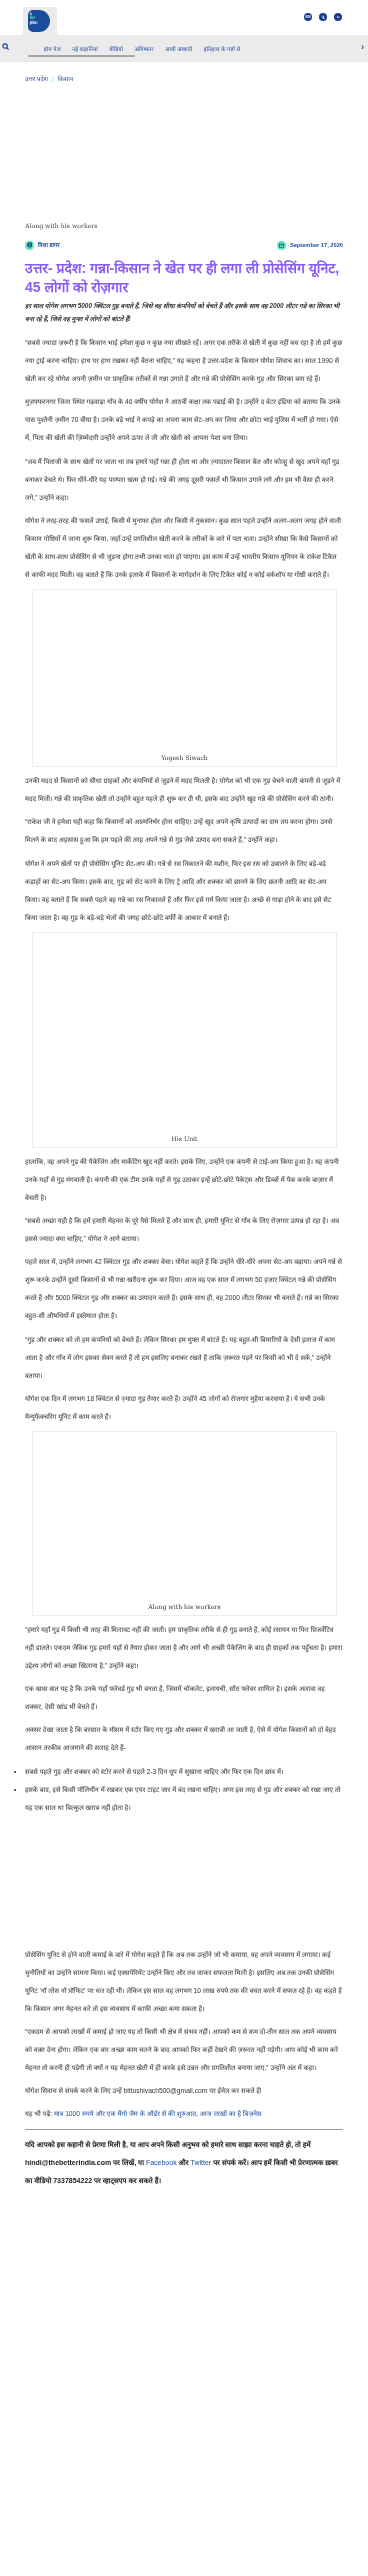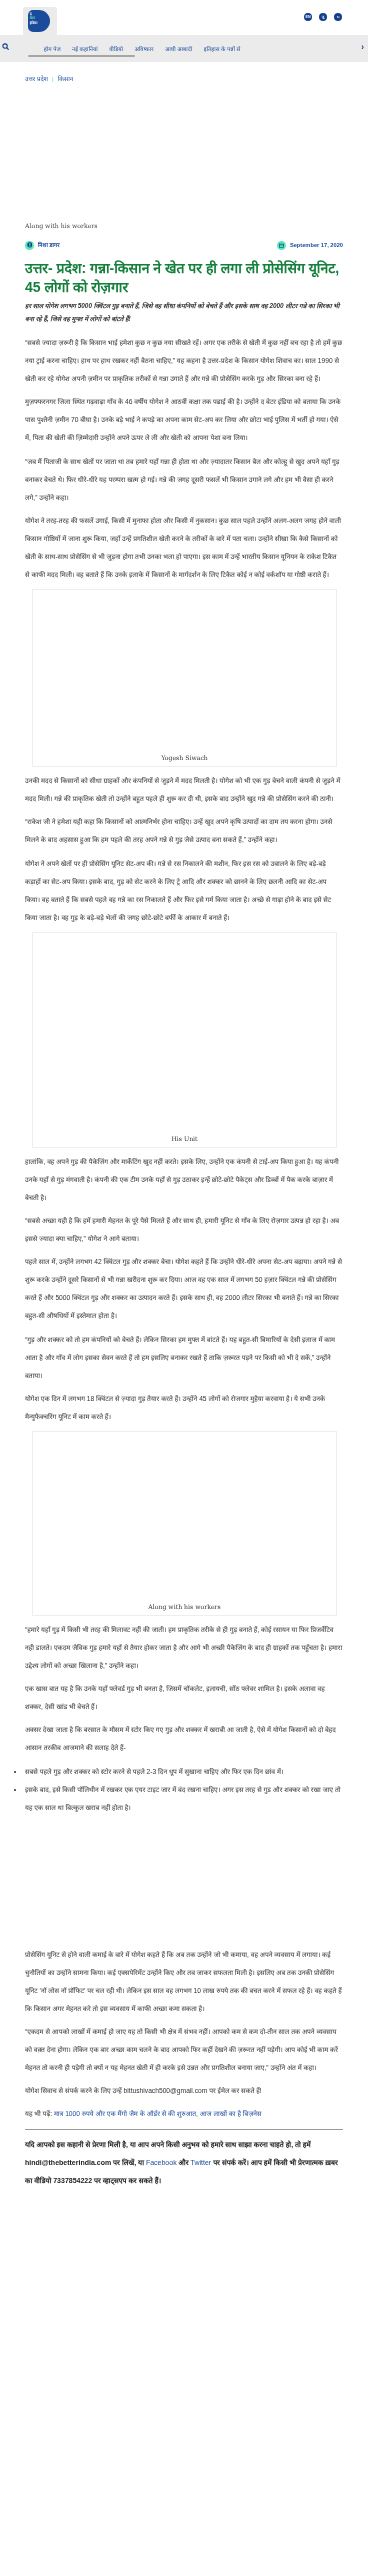--- a/index.html
+++ b/index.html
@@ -16,21 +16,21 @@
   .nav .item { font-size: 5.7px; color: #1b4c9c; padding: 0 5.7px; white-space: nowrap; }
   .nav .chev { position: absolute; right: 4.1px; top: 7.7px; color: #123f8c; font-size: 8.2px; font-weight: bold; }
   .nav .bar { position: absolute; left: 28px; top: 20px; width: 107px; height: 1.5px; background: #a6a6a6; border-radius: 1px; }
   .crumbs { padding: 12.4px 0 0 25px; height: 31px; font-size: 6.2px; color: #1b4c9c; }
   .crumbs .sep { color: #5de6b7; margin: 0 4.1px; }
   .hero { height: 129px; }
   .caption-top { padding-left: 25px; font-family: "DejaVu Serif", serif; font-size: 6.2px; color: #444; height: 14.4px; }
   .meta { display: flex; justify-content: space-between; padding: 0 25px; height: 17.5px; align-items: center; }
   .meta .m { display: flex; align-items: center; gap: 4.1px; font-size: 5.7px; color: #1b4c9c; font-weight: bold; }
   .meta .ic { width: 8.8px; height: 8.8px; border-radius: 50%; background: #5de6b7; display: flex; align-items: center; justify-content: center; }
-  h1 { padding: 5.2px 25px 0; font-size: 14px; line-height: 18.5px; color: #15803d; font-weight: bold; }
+  h1 { padding: 5.2px 25px 0; font-size: 14px; line-height: 18.5px; color: #8b5cf6; font-weight: bold; }
   .dek { padding: 4.1px 25px 9.3px; font-size: 6.4px; line-height: 12.4px; font-style: italic; font-weight: bold; color: #333; }
   .body p { padding: 0 25px; font-size: 6.7px; line-height: 18px; color: #333; margin-bottom: 5.2px; }
   .body ul { padding: 0 25px 0 25px; list-style: none; margin-bottom: 5.2px; }
   .body ul li { position: relative; font-size: 6.7px; line-height: 18px; color: #333; }
   .body ul li::before { content: "•"; position: absolute; left: -11.3px; font-size: 7.2px; }
   .figure { margin: 0 31px 5.2px 32px; border: 0.5px solid #eeeeee; position: relative; }
   .figure .cap { position: absolute; bottom: 5.2px; left: 0; right: 0; text-align: center; font-family: "DejaVu Serif", serif; font-size: 6.2px; color: #333; }
   .link { color: #1b4c9c; }
   .rule { margin: 5.2px 25px 6.2px; border-top: 0.5px solid #999; }
   .cta { padding: 0 25px; font-size: 7px; line-height: 18px; font-weight: bold; color: #222; }

